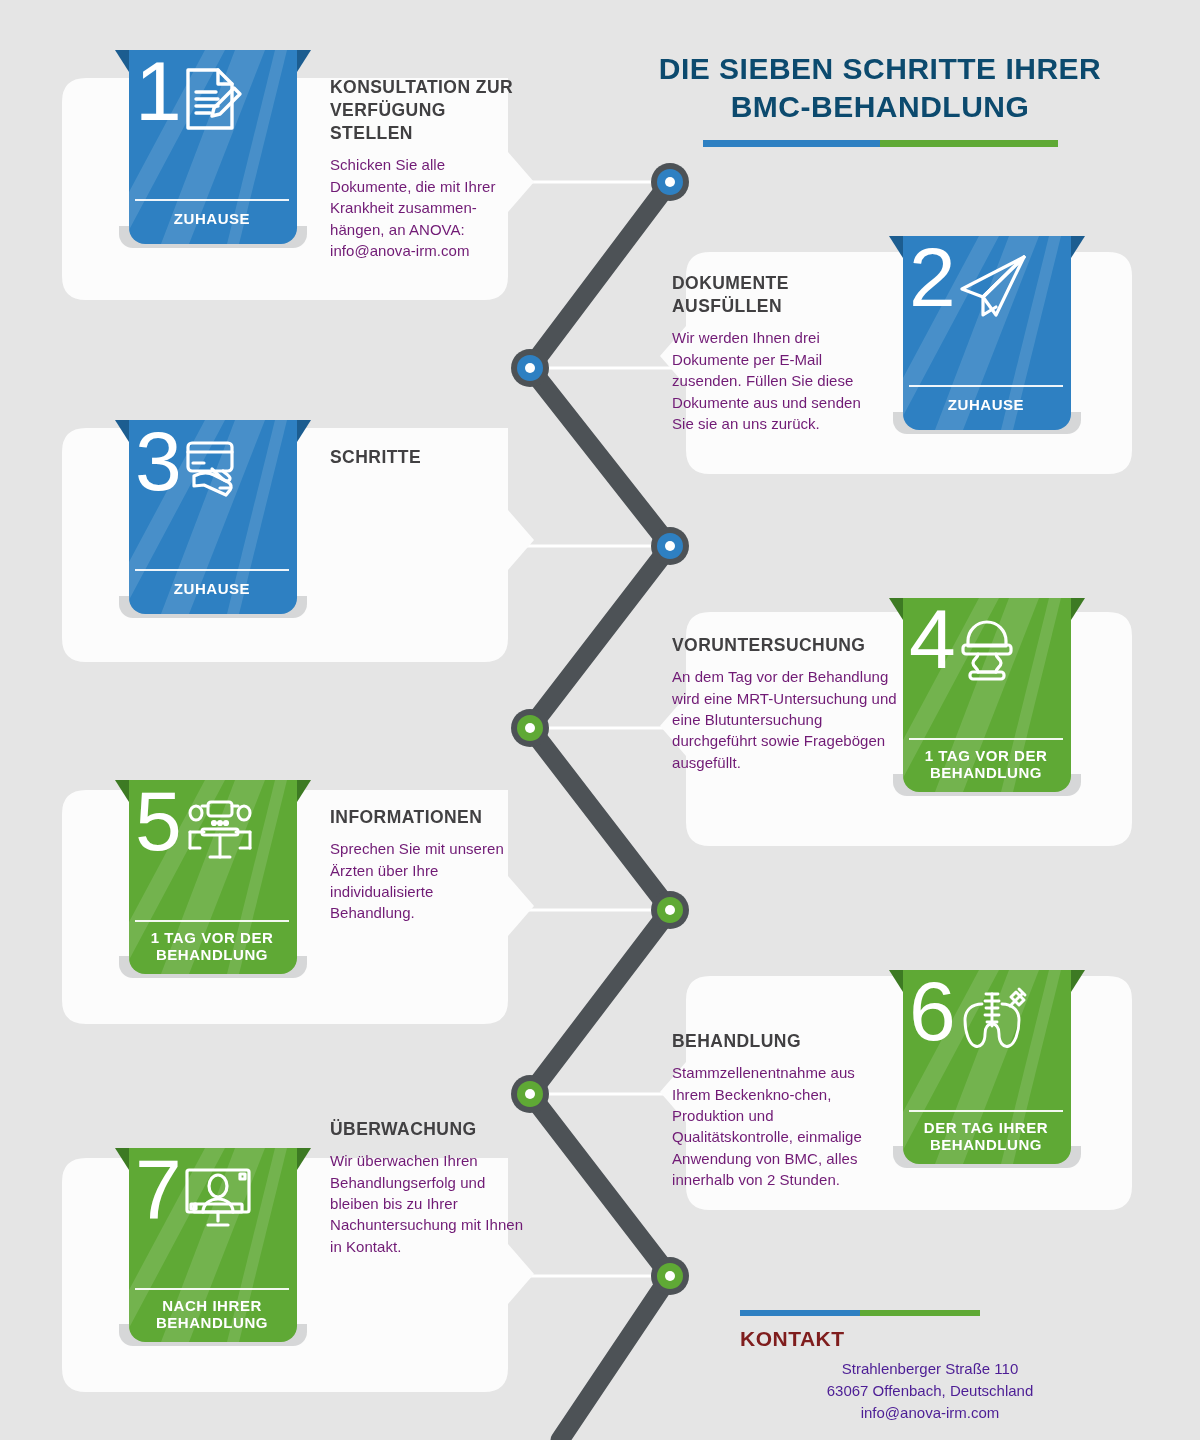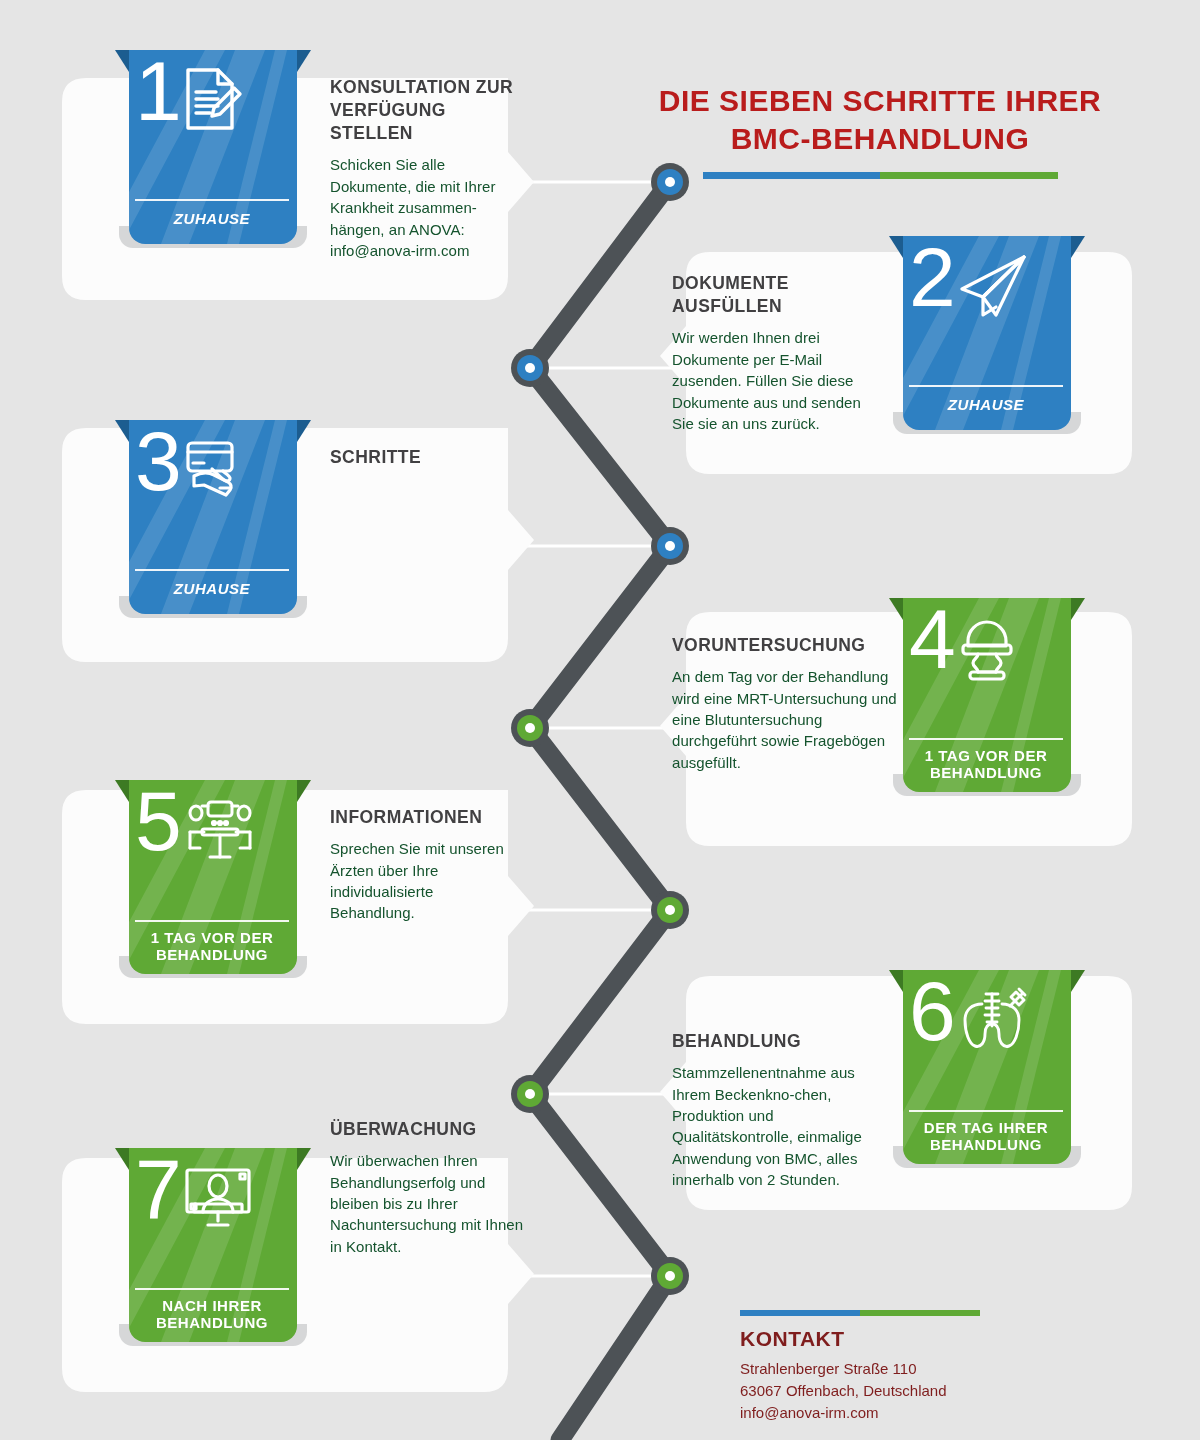--- a/index.html
+++ b/index.html
@@ -6,23 +6,22 @@
   html,body{ background:#e6e6e6; }
   body{
     width:1200px; height:1440px; position:relative; overflow:hidden;
     font-family:"Liberation Sans", sans-serif;
     background:#e5e5e5;
   }
 
   
   .header{ position:absolute; left:620px; top:50px; width:520px; text-align:center; }
   .header h1{
-    font-size:30px; font-weight:bold; color:#b91c1c; letter-spacing:.5px;
+    font-size:30px; font-weight:bold; color:#0c4a6e; letter-spacing:.5px;
     line-height:1.26;
-    margin-top:32px;
   }
   .rule{ display:flex; width:355px; height:7px; margin:14px auto 0; }
   .rule .b{ flex:1; background:#2e80c2; }
   .rule .g{ flex:1; background:#5fa935; }
 
   
   #connector{ position:absolute; left:0; top:0; width:1200px; height:1440px; }
 
   
   .step{ position:absolute; }
@@ -30,21 +29,21 @@
   
   .card{ position:absolute; top:0; left:0; }
   .card svg{ display:block; }
 
   .card-text{ position:absolute; }
   .card-title{
     font-size:17.5px; font-weight:bold; color:#414042;
     letter-spacing:.45px; line-height:1.32; margin-bottom:9px;
   }
   .card-body{
-    font-size:15px; color:#14532d; line-height:1.43; letter-spacing:.05px;
+    font-size:15px; color:#701a75; line-height:1.43; letter-spacing:.05px;
   }
 
   
   .badge{ position:absolute; width:196px; height:210px; }
   .badge .bsvg{ position:absolute; left:0; top:0; }
   .badge .inner{
     position:absolute; left:14px; top:8px; width:168px; height:194px;
     display:flex; flex-direction:column; color:#fff;
   }
   .badge .toprow{
@@ -55,29 +54,29 @@
     font-family:"Liberation Sans", sans-serif; color:#fff;
     -webkit-text-stroke:0; letter-spacing:-2px;
   }
   .badge .ic{ margin-top:14px; }
   .badge .lbl{
     border-top:2px solid rgba(255,255,255,.92);
     margin:0 8px 0 6px; padding-top:7px; padding-bottom:10px;
     font-size:15px; font-weight:bold; letter-spacing:.55px;
     line-height:1.18; text-align:center; text-transform:uppercase;
   }
-  .badge .lbl.one{ padding-top:9px; padding-bottom:16px;font-style:italic; }
+  .badge .lbl.one{ padding-top:9px; padding-bottom:16px; }
 
   
   .contact{ position:absolute; left:740px; top:1310px; width:380px; }
   .contact .rule2{ display:flex; width:240px; height:6px; margin-bottom:11px; }
   .contact .rule2 .b{ flex:1; background:#2e80c2; }
   .contact .rule2 .g{ flex:1; background:#5fa935; }
   .contact h2{ font-size:21px; font-weight:bold; color:#7f1d1d; letter-spacing:.5px; margin-bottom:7px;}
-  .contact p{ font-size:15px; color:#7f1d1d; line-height:1.46; }
+  .contact p{ font-size:15px; color:#4c1d95; line-height:1.46;text-align:center; }
 </style>
 </head>
 <body>
 
 <div class="header">
   <h1>
     <span>DIE SIEBEN SCHRITTE IHRER</span><br>
     <span>BMC-BEHANDLUNG</span>
   </h1>
   <div class="rule">

